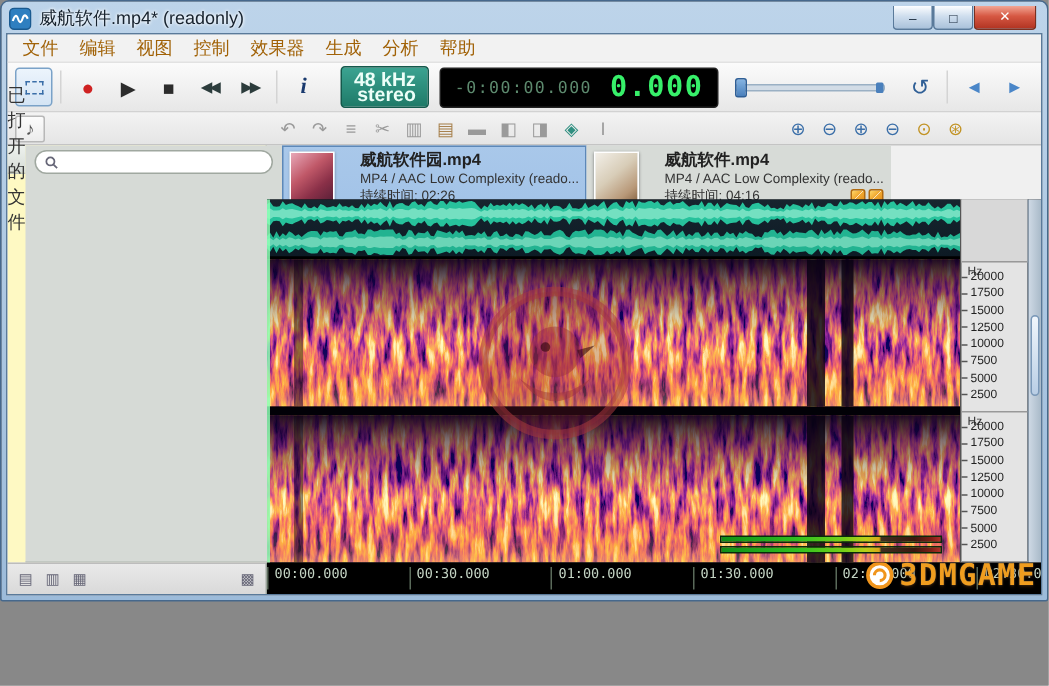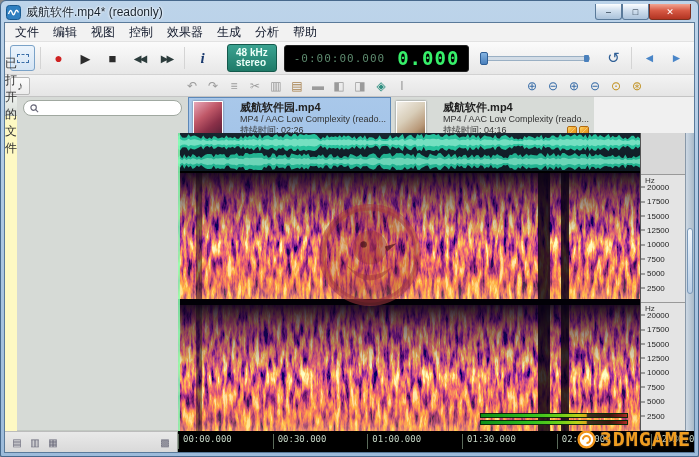--- a/index.html
+++ b/index.html
@@ -1,46 +1,46 @@
 <!DOCTYPE html>
 <html><head>
 <meta charset="utf-8">
 <style>
   *{margin:0;padding:0;box-sizing:border-box;}
   html,body{width:699px;height:457px;overflow:hidden;background:#888;}
   body{font-family:"Liberation Sans","DejaVu Sans",sans-serif;}
 
-  .window{width:699px;height:457px;background:linear-gradient(#bdd4ea,#9cbbda);
+  .window{width:699px;height:401px;background:linear-gradient(#bdd4ea,#9cbbda);
     border:1px solid #46688c;border-radius:6px 6px 2px 2px;padding:0 3px 3px;
     display:flex;flex-direction:column;}
   .titlebar{height:21px;display:flex;align-items:center;gap:5px;padding:1px 2px 0;}
   .app-icon{width:15px;height:15px;flex:0 0 auto;}
   .title-text{font-size:12px;color:#16222e;text-shadow:0 0 3px #fff,0 0 2px #fff;white-space:nowrap;}
   .win-buttons{margin-left:auto;display:flex;margin-right:2px;}
   .win-btn{width:27px;height:16px;border:1px solid #5a7a9a;border-top:none;
     background:linear-gradient(#fdfeff,#cfdeee 45%,#aac2da);font-size:9px;color:#123;
     display:flex;align-items:center;justify-content:center;border-radius:0 0 3px 3px;cursor:default;}
   .win-btn.close{width:42px;background:linear-gradient(#f2a694,#d65843 45%,#b23422);color:#fff;border-color:#7a3020;}
 
   .client{flex:1;background:#f0f0f0;border:1px solid #5a7a9a;display:flex;flex-direction:column;overflow:hidden;min-height:0;}
 
   .menubar{height:19px;background:#f2f2f2;display:flex;align-items:center;padding-left:3px;border-bottom:1px solid #e2e2e2;}
-  .menu-item{font-size:12px;padding:2px 7px;color:#0f172a;white-space:nowrap;}
+  .menu-item{font-size:12px;padding:2px 7px;color:#a16207;white-space:nowrap;}
 
   .toolbar1{height:33px;background:linear-gradient(#fbfbfb,#e7e7e7);display:flex;align-items:center;padding:0 5px;gap:2px;border-bottom:1px solid #d2d2d2;}
   .tbtn{height:26px;min-width:25px;display:flex;align-items:center;justify-content:center;border-radius:3px;background:transparent;border:none;}
   .sel-tool{border:1px solid #7aa2c8;background:linear-gradient(#ecf4fc,#d4e4f4);}
   .sel-rect{width:12px;height:9px;border:1px dashed #3a6ea8;display:block;}
   .g-rec{color:#cf2222;font-size:14px;}
   .g-play,.g-stop{color:#2c2c2c;font-size:13px;}
   .g-seek{color:#2c3c3c;font-size:10px;letter-spacing:-2px;}
   .g-info{color:#1a3a6e;font-size:15px;font-family:"Liberation Serif","DejaVu Serif",serif;font-style:italic;font-weight:bold;}
   .sep{width:1px;height:22px;background:#d4d4d4;margin:0 3px;}
   .rate-box{margin-left:10px;background:linear-gradient(#3ba391,#1f7a68);border:1px solid #14594c;border-radius:3px;
-    color:#ecfff8;font-size:10px;line-height:10px;padding:3px 8px;text-align:left;font-weight:bold;white-space:nowrap;}
+    color:#ecfff8;font-size:13px;line-height:10px;padding:3px 8px;text-align:right;font-weight:bold;white-space:nowrap;}
   .lcd{margin-left:5px;background:#000;border-radius:3px;height:27px;display:flex;align-items:center;padding:0 9px;gap:12px;
     font-family:"DejaVu Sans Mono","Liberation Mono",monospace;border:1px solid #222;}
   .lcd-small{color:#5d8a6e;font-size:11px;letter-spacing:1px;}
   .lcd-big{color:#37f06a;font-size:19px;font-weight:bold;letter-spacing:1px;}
   .seek{flex:1;margin:0 9px;position:relative;height:14px;min-width:60px;}
   .seek-track{position:absolute;top:5px;left:0;right:0;height:5px;background:#d2dce6;border:1px solid #9ab0c4;border-radius:2px;}
   .seek-thumb{position:absolute;top:1px;left:0;width:8px;height:13px;background:linear-gradient(#85b4e2,#4a80bc);border:1px solid #2f5f96;border-radius:2px;}
   .seek-end{position:absolute;top:4px;right:1px;width:5px;height:7px;background:#4a80bc;border-radius:1px;}
   .g-hist{color:#2f5f96;font-size:15px;}
   .g-nav{color:#4a86c8;font-size:12px;}

